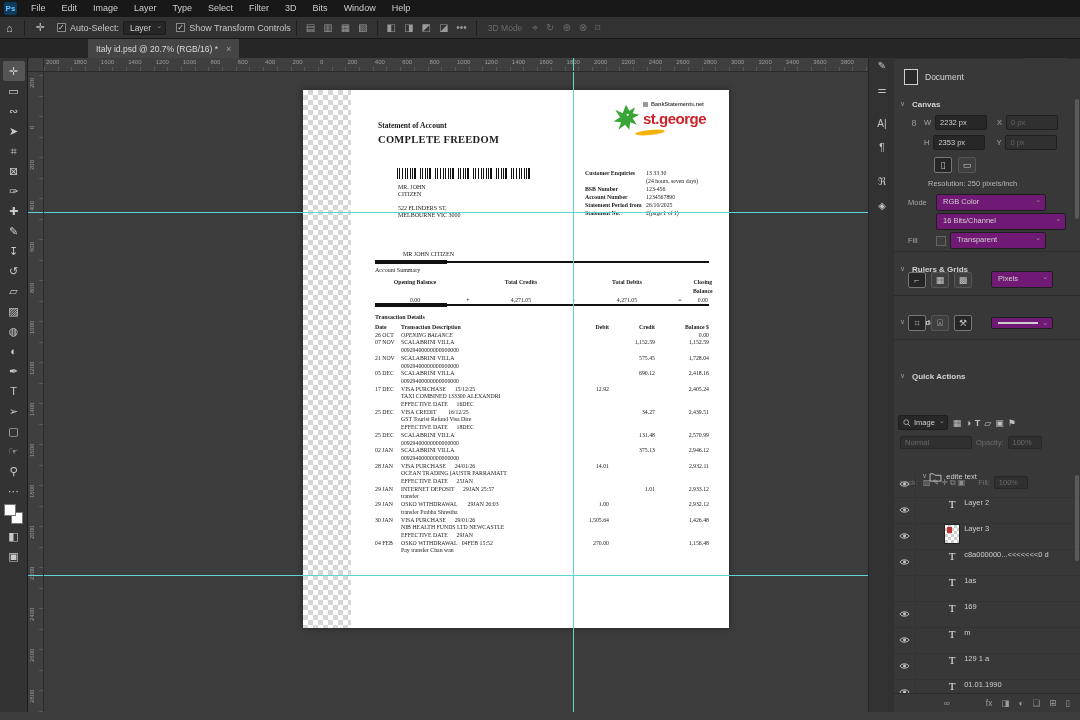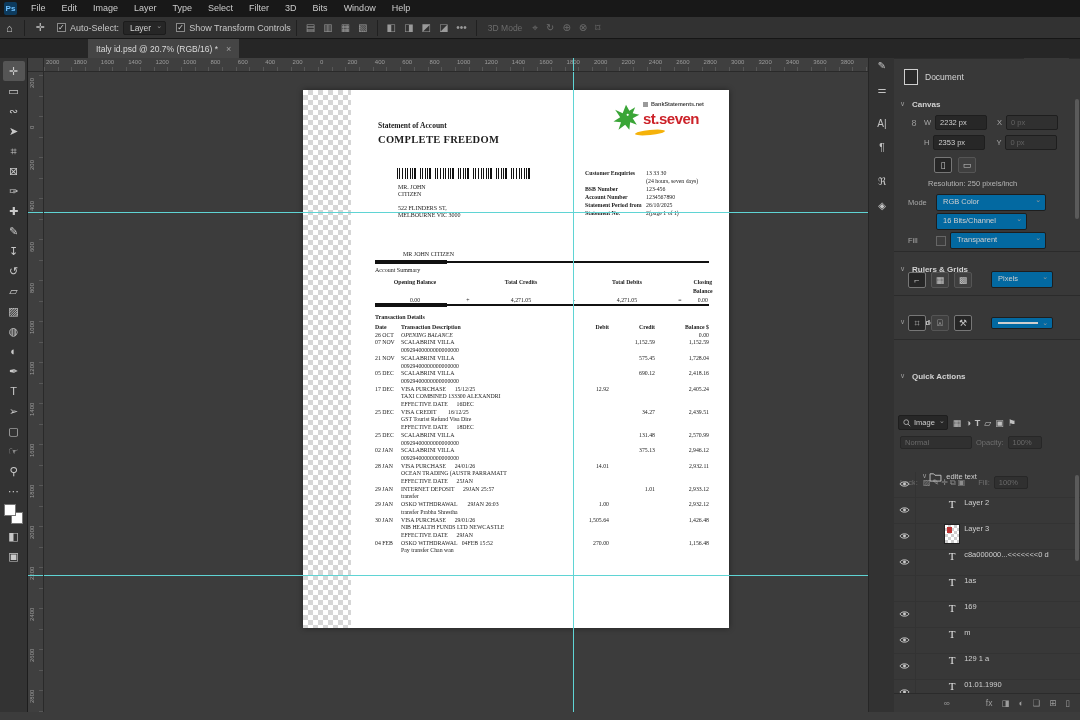--- a/index.html
+++ b/index.html
@@ -121,21 +121,21 @@
   .hamburger:before { content:""; display:block; margin-top:3px; border-top:1px solid #bbb; }
   .rc-abs { position:absolute; left:0; width:186px; }
   .doc-row { display:flex; align-items:center; gap:7px; padding-left:10px; color:#d6d6d6; font-size:8.5px; }
   .doc-icon { width:14px; height:16px; border:1px solid #cfcfcf; background:#2a2a2a; position:relative; }
   .sec-h { color:#d2d2d2; font-size:8px; font-weight:bold; padding-left:18px; position:relative; }
   .sec-h:before { content:"∨"; position:absolute; left:6px; top:0; font-size:7px; color:#9a9a9a; font-weight:normal; }
   .prop-row { display:flex; align-items:center; gap:4px; padding-left:14px; color:#a8a8a8; font-size:7.5px; }
   .field { background:#272727; border:1px solid #1e1e1e; border-radius:2px; color:#cfcfcf;
     font-size:7.5px; padding:2px 4px; width:52px; }
   .field.dis { color:#626262; background:#303030; }
-  .p-select { background:#0369a1; border:1px solid #1e1e1e; border-radius:2px; color:#cfcfcf;
+  .p-select { background:#701a75; border:1px solid #1e1e1e; border-radius:2px; color:#cfcfcf;
     font-size:7.5px; padding:2px 14px 4px 6px; position:relative; }
   .p-select:after { content:"⌄"; position:absolute; right:4px; top:1px; color:#9a9a9a; font-size:7px; }
   .divider { border-top:1px solid #2b2b2b; }
   .sq-btn { width:18px; height:16px; border:1px solid #555; border-radius:2px; display:flex;
     align-items:center; justify-content:center; color:#c4c4c4; font-size:9px; background:#3f3f3f; }
   .sq-btn.on { background:#262626; border-color:#777; }
   .link-8 { color:#9a9a9a; font-size:9px; width:12px; text-align:center; }
   .res-note { color:#b5b5b5; font-size:7.5px; padding-left:34px; }
   .scrollbar { position:absolute; right:1px; width:4px; background:#5a5a5a; border-radius:2px; }
 
@@ -326,21 +326,21 @@
           <span class="sq"></span>
           <span>BankStatements.net</span>
         </div>
         <div class="st-abs" id="dragon">
           <svg width="34" height="30" viewBox="0 0 40 36">
             <path fill="#3aa537" d="M20 1 L24 8 L31 4 L28 11 L36 13 L28 17 L33 25 L25 22 L24 31 L19 25 L11 31 L14 22 L5 21 L13 16 L7 7 L16 11 Z"></path>
             <circle cx="22" cy="13" r="1.3" fill="#fff"></circle>
           </svg>
         </div>
         <div class="st-abs" id="swoosh"></div>
-        <div class="st-abs" id="brand">st.seven</div>
+        <div class="st-abs" id="brand">st.george</div>
         <div class="st-abs" id="st-title">Statement of Account</div>
         <div class="st-abs" id="st-product">COMPLETE FREEDOM</div>
         <div class="st-abs" id="barcode"></div>
         <div class="st-abs" id="cust-name">
             <div>MR. JOHN</div>
             <div>CITIZEN</div>
           </div>
         <div class="st-abs" id="cust-addr">
             <div>522 FLINDERS ST,</div>
             <div>MELBOURNE VIC 3000</div>
@@ -609,21 +609,21 @@
     </div>
 
     <div class="rc-abs res-note" style="top:140px">Resolution: 250 pixels/inch</div>
 
     <div class="rc-abs prop-row" style="top:155px">
       <span style="width:24px">Mode</span>
       <span class="p-select" style="width:110px">RGB Color</span>
     </div>
     <div class="rc-abs prop-row" style="top:174px">
       <span style="width:24px"></span>
-      <span class="p-select" style="width:91px">16 Bits/Channel</span>
+      <span class="p-select" style="width:130px">16 Bits/Channel</span>
     </div>
     <div class="rc-abs prop-row" style="top:193px">
       <span style="width:24px">Fill</span>
       <span style="width:10px;height:10px;border:1px solid #666;background:#3c3c3c"></span>
       <span class="p-select" style="width:96px">Transparent</span>
     </div>
 
     <div class="rc-abs divider" style="top:212px"></div>
     <div class="rc-abs sec-h" style="top:217px">Rulers &amp; Grids</div>
     <div class="rc-abs prop-row" style="top:232px;gap:5px">

